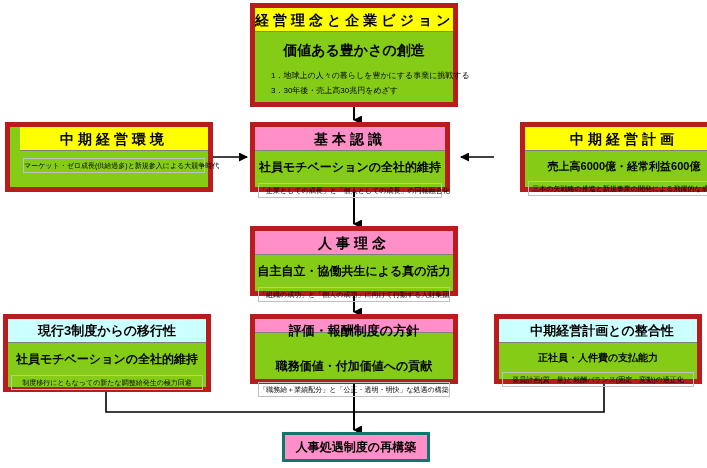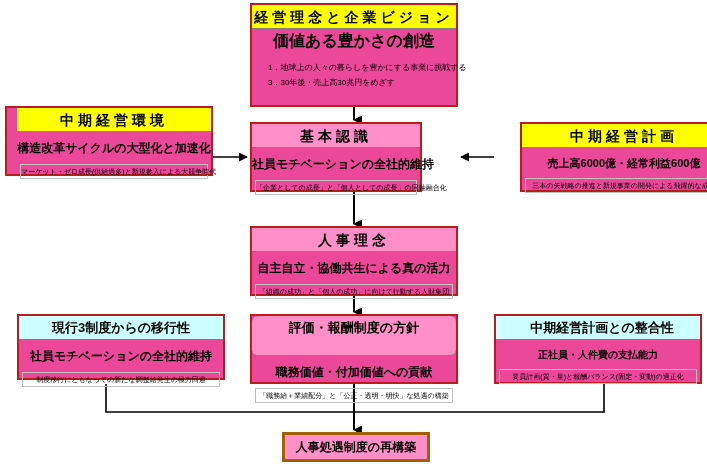--- a/index.html
+++ b/index.html
@@ -20,22 +20,22 @@
     position: absolute;
     left: 0; top: 0;
     width: 707px;
     height: 468px;
   }
 
   
   .box {
     position: absolute;
     box-sizing: border-box;
-    border: 2px solid #b91c1c;
-    background: #ec4899;
+    border: 5px solid #b91c1c;
+    background: #84cc16;
     z-index: 5;
   }
   .box .hdr {
     box-sizing: border-box;
     width: 100%;
     border-bottom: 1px solid #808080;
     text-align: center;
     font-weight: bold;
     letter-spacing: 4px;
     color: #000000;
@@ -70,68 +70,68 @@
     color: #000000;
   }
 
   .hdr-yellow { background: #ffff00; }
   .hdr-pink   { background: #ff8fc8; }
   .hdr-cyan   { background: #ccffff; }
 
   
   #box-vision      { left: 250px; top: 3px;   width: 208px; height: 104px; }
   #box-vision .hdr { height: 24px; line-height: 24px; font-size: 14px; }
-  #box-vision .lead{ font-size: 16px; padding-top: 2px; }
+  #box-vision .lead{ font-size: 14px; padding-top: 10px; }
   #box-vision .bullets { padding-top: 8px; }
   #box-vision .bullets div { font-size: 8px; line-height: 15px; }
 
-  #box-env         { left: 5px;   top: 106px; width: 208px; height: 70px; padding-left: 10px; }
+  #box-env         { left: 5px;   top: 122px; width: 208px; height: 70px; padding-left: 10px; }
   #box-env .hdr    { height: 24px; line-height: 24px; font-size: 14px; }
   #box-env .lead   { font-size: 12px; padding-top: 8px; }
   #box-env .note   { font-size: 7px; height: 15px; line-height: 14px; margin-top: 7px; }
 
-  #box-basic       { left: 250px; top: 122px; width: 172px; height: 70px; }
+  #box-basic       { left: 250px; top: 122px; width: 200px; height: 70px; }
   #box-basic .hdr  { height: 24px; line-height: 24px; font-size: 14px; }
   #box-basic .lead { font-size: 12px; padding-top: 8px; }
   #box-basic .note { font-size: 7px; height: 15px; line-height: 14px; margin-top: 7px; }
 
   #box-plan        { left: 520px; top: 122px; width: 208px; height: 70px; }
   #box-plan .hdr   { height: 24px; line-height: 24px; font-size: 14px; }
   #box-plan .lead  { font-size: 11px; padding-top: 8px; }
   #box-plan .note  { font-size: 7px; height: 15px; line-height: 14px; margin-top: 7px; }
 
   #box-hrphil      { left: 250px; top: 226px; width: 208px; height: 70px; }
   #box-hrphil .hdr { height: 24px; line-height: 24px; font-size: 14px; }
   #box-hrphil .lead{ font-size: 12px; padding-top: 8px; }
   #box-hrphil .note{ font-size: 7px; height: 15px; line-height: 14px; margin-top: 7px; }
 
-  #box-shift       { left: 17px;   top: 314px; width: 208px; height: 66px; }
+  #box-shift       { left: 3px;   top: 314px; width: 208px; height: 78px; }
   #box-shift .hdr  { height: 24px; line-height: 24px; font-size: 13px; letter-spacing: 0px; }
   #box-shift .lead { font-size: 12px; padding-top: 8px; }
   #box-shift .note { font-size: 7px; height: 15px; line-height: 14px; margin-top: 7px; }
 
   #box-policy      { left: 250px; top: 314px; width: 208px; height: 70px; }
-  #box-policy .hdr { height: 40px; line-height: 24px; font-size: 13px; letter-spacing: 0px; border-radius: 6px; }
-  #box-policy .lead{ font-size: 12px; padding-top: 8px; }
+  #box-policy .hdr { height: 14px; line-height: 24px; font-size: 13px; letter-spacing: 0px; }
+  #box-policy .lead{ font-size: 12px; padding-top: 25px; }
   #box-policy .note{ font-size: 7px; height: 15px; line-height: 14px; margin-top: 7px; }
 
   #box-consist     { left: 494px; top: 314px; width: 208px; height: 70px; }
   #box-consist .hdr{ height: 24px; line-height: 24px; font-size: 13px; letter-spacing: 0px; padding-left: 8px; }
   #box-consist .lead{ font-size: 10px; padding-top: 8px; }
   #box-consist .note{ font-size: 7px; height: 15px; line-height: 14px; margin-top: 7px; }
 
   
   #box-final {
     position: absolute;
     left: 282px;
     top: 432px;
     width: 148px;
     height: 30px;
     box-sizing: border-box;
-    border: 3px solid #a16207;
+    border: 3px solid #0f766e;
     background: #ff8fc8;
     z-index: 5;
   }
   #box-final .ftext {
     display: block;
     width: 100%;
     text-align: center;
     line-height: 24px;
     font-size: 12px;
     font-weight: bold;
@@ -187,21 +187,20 @@
       <div class="bullets">
         <div>1．地球上の人々の暮らしを豊かにする事業に挑戦する</div>
         <div>3．30年後・売上高30兆円をめざす</div>
       </div>
     </div>
   </div>
 
   <div class="box" id="box-env">
     <div class="hdr hdr-yellow">中期経営環境</div>
     <div class="body">
-      <div class="lead">構造改革サイクルの大型化と加速化</div>
       <div class="note">マーケット・ゼロ成長(供給過多)と新規参入による大競争時代</div>
     </div>
   </div>
 
   <div class="box" id="box-basic">
     <div class="hdr hdr-pink">基本認識</div>
     <div class="body">
       <div class="lead">社員モチベーションの全社的維持</div>
       <div class="note">「企業としての成長」と「個人としての成長」の同軸融合化</div>
     </div>

